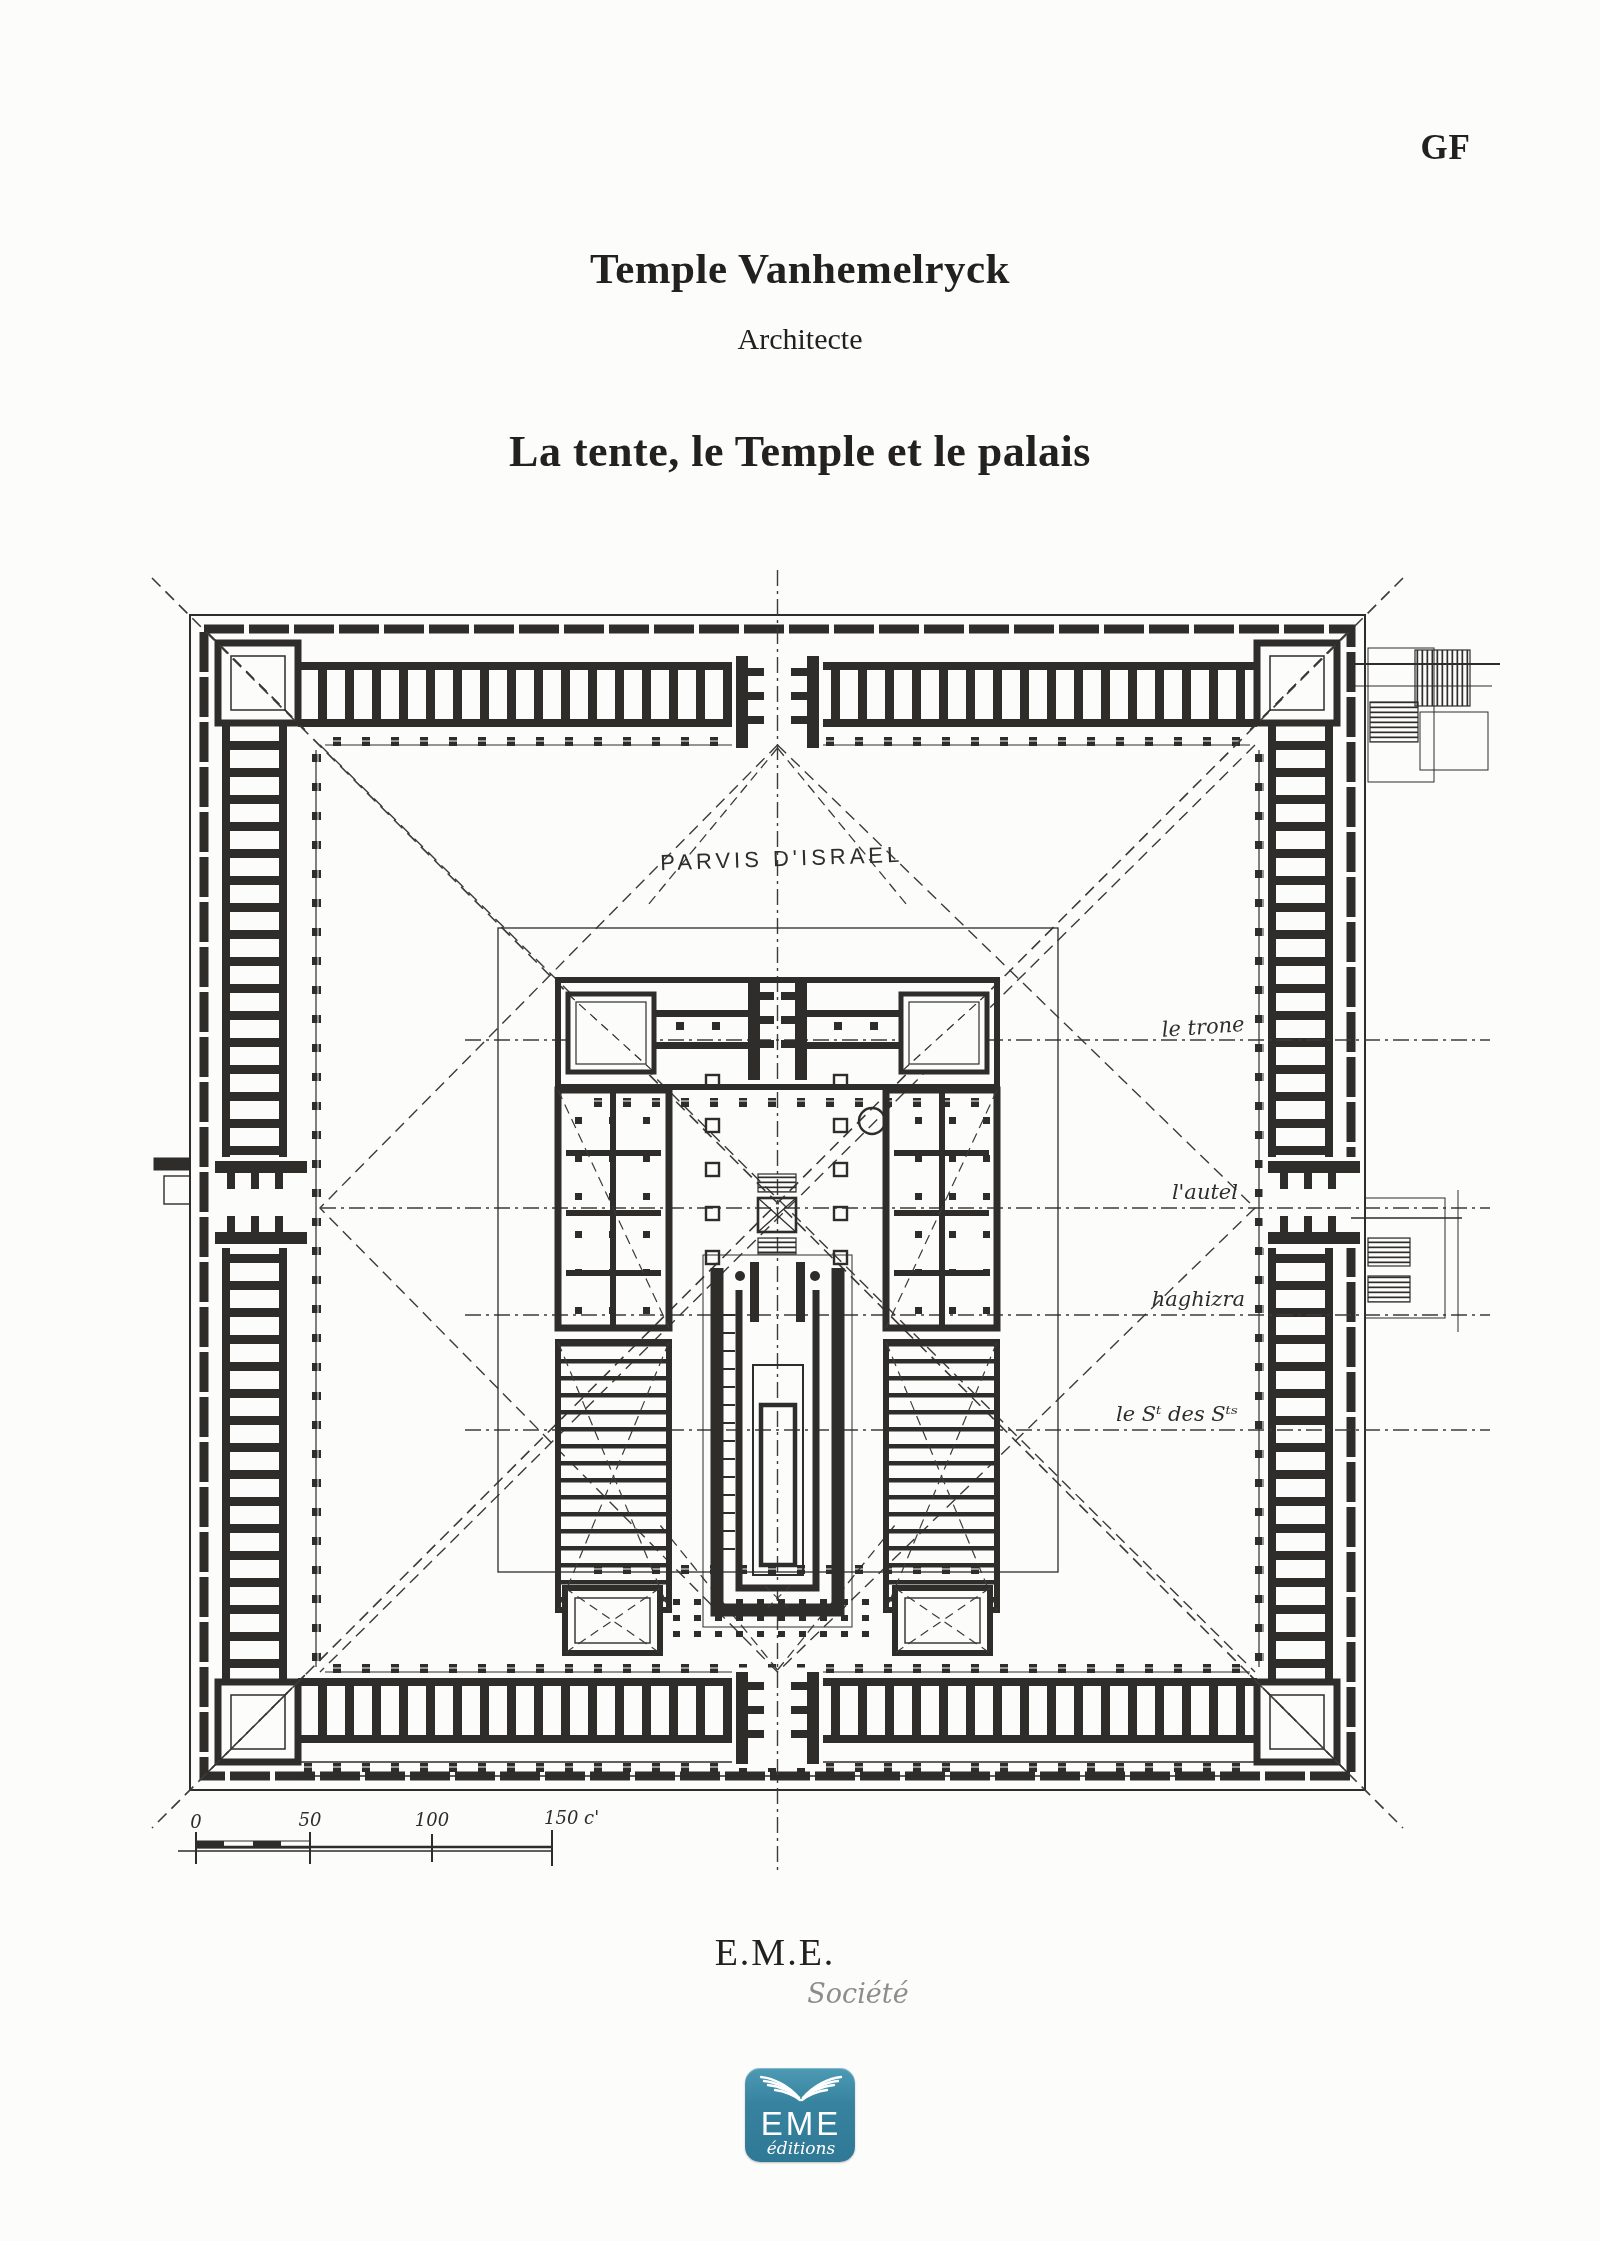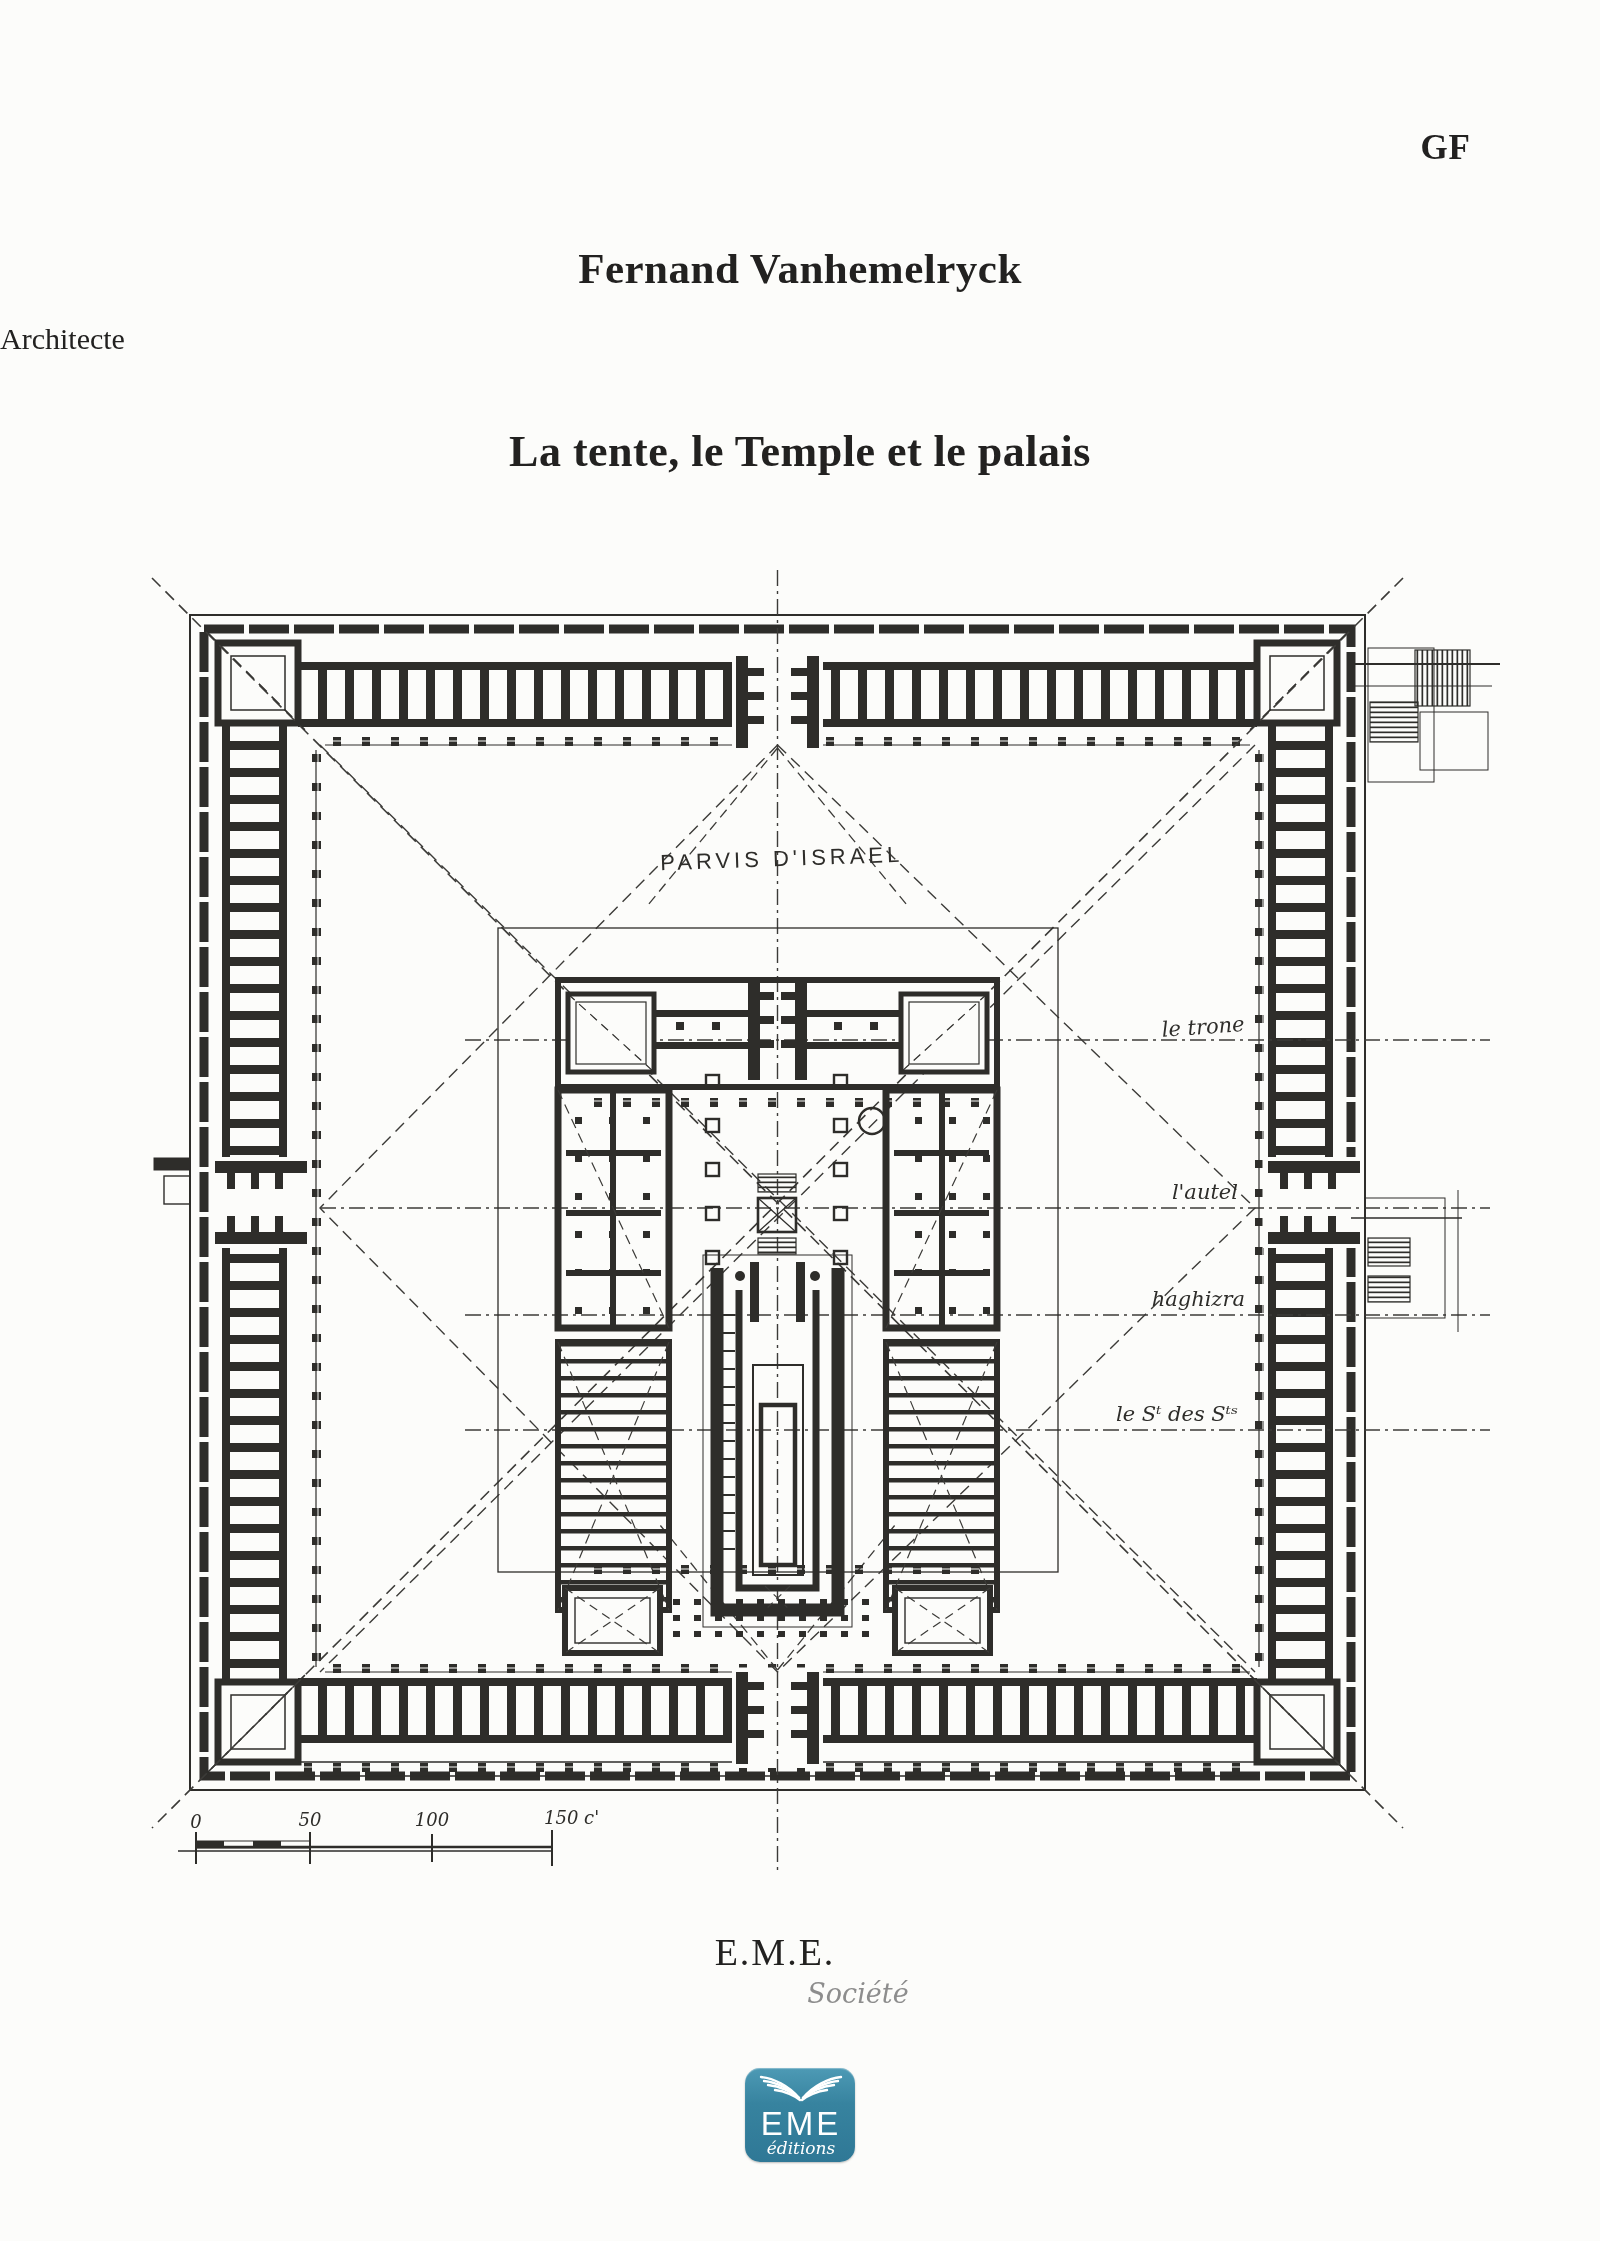--- a/index.html
+++ b/index.html
@@ -1,42 +1,42 @@
 <!DOCTYPE html>
 <html><head>
 <meta charset="utf-8">
 <style>
   html,body{margin:0;padding:0;background:#e8e8e6;}
   .page{position:relative;width:1600px;height:2241px;margin:0 auto;background:#fcfcfa;
         overflow:hidden;font-family:"Liberation Serif",serif;color:#222120;}
   .corner-mark{position:absolute;top:128px;right:129px;font-size:35px;font-weight:700;letter-spacing:1px;}
   .author{position:absolute;top:244px;left:0;width:100%;text-align:center;
           font-size:43px;font-weight:700;letter-spacing:.5px;}
-  .role{position:absolute;top:322px;left:0;width:100%;text-align:left;font-size:30px;}
+  .role{position:absolute;top:322px;left:0;width:100%;text-align:center;font-size:30px;}
   .book-title{position:absolute;top:426px;left:0;width:100%;text-align:center;
           font-size:44px;font-weight:700;letter-spacing:.5px;margin:0;}
   .plan-wrap{position:absolute;left:120px;top:570px;width:1380px;height:1310px;}
   .publisher{position:absolute;top:1930px;left:0;width:100%;text-align:center;
           font-size:38px;letter-spacing:2px;transform:translateX(-25px);}
   .society{position:absolute;top:1978px;left:0;width:100%;text-align:center;
           font-family:"DejaVu Serif",serif;font-style:italic;font-size:27px;color:#8d8d8d;
           transform:translateX(58px);}
   .logo{position:absolute;left:745px;top:2068px;width:110px;height:94px;border-radius:15px;
         background:linear-gradient(180deg,#4d9ab5 0%,#37839f 38%,#2f7896 100%);
         box-shadow:0 1px 2px rgba(0,0,0,.25), inset 0 1px 1px rgba(255,255,255,.35);}
   .logo svg{display:block;}
   svg text{user-select:none;}
 </style>
 </head>
 <body>
 
 <div class="page">
 
   <div class="corner-mark">GF</div>
-  <div class="author">Fernand Vanhemelryck</div>
+  <div class="author">Temple Vanhemelryck</div>
   <div class="role">Architecte</div>
   <h1 class="book-title">La tente, le Temple et le palais</h1>
 
   <div class="plan-wrap">
   <svg width="1380" height="1310" viewBox="0 0 1380 1310" xmlns="http://www.w3.org/2000/svg">
     <defs>
       <pattern id="ladH" width="27" height="66" patternUnits="userSpaceOnUse">
         <rect x="9" y="0" width="9" height="66" fill="#2e2d2a"></rect>
           </pattern>
       <pattern id="ladV" width="66" height="27" patternUnits="userSpaceOnUse">

